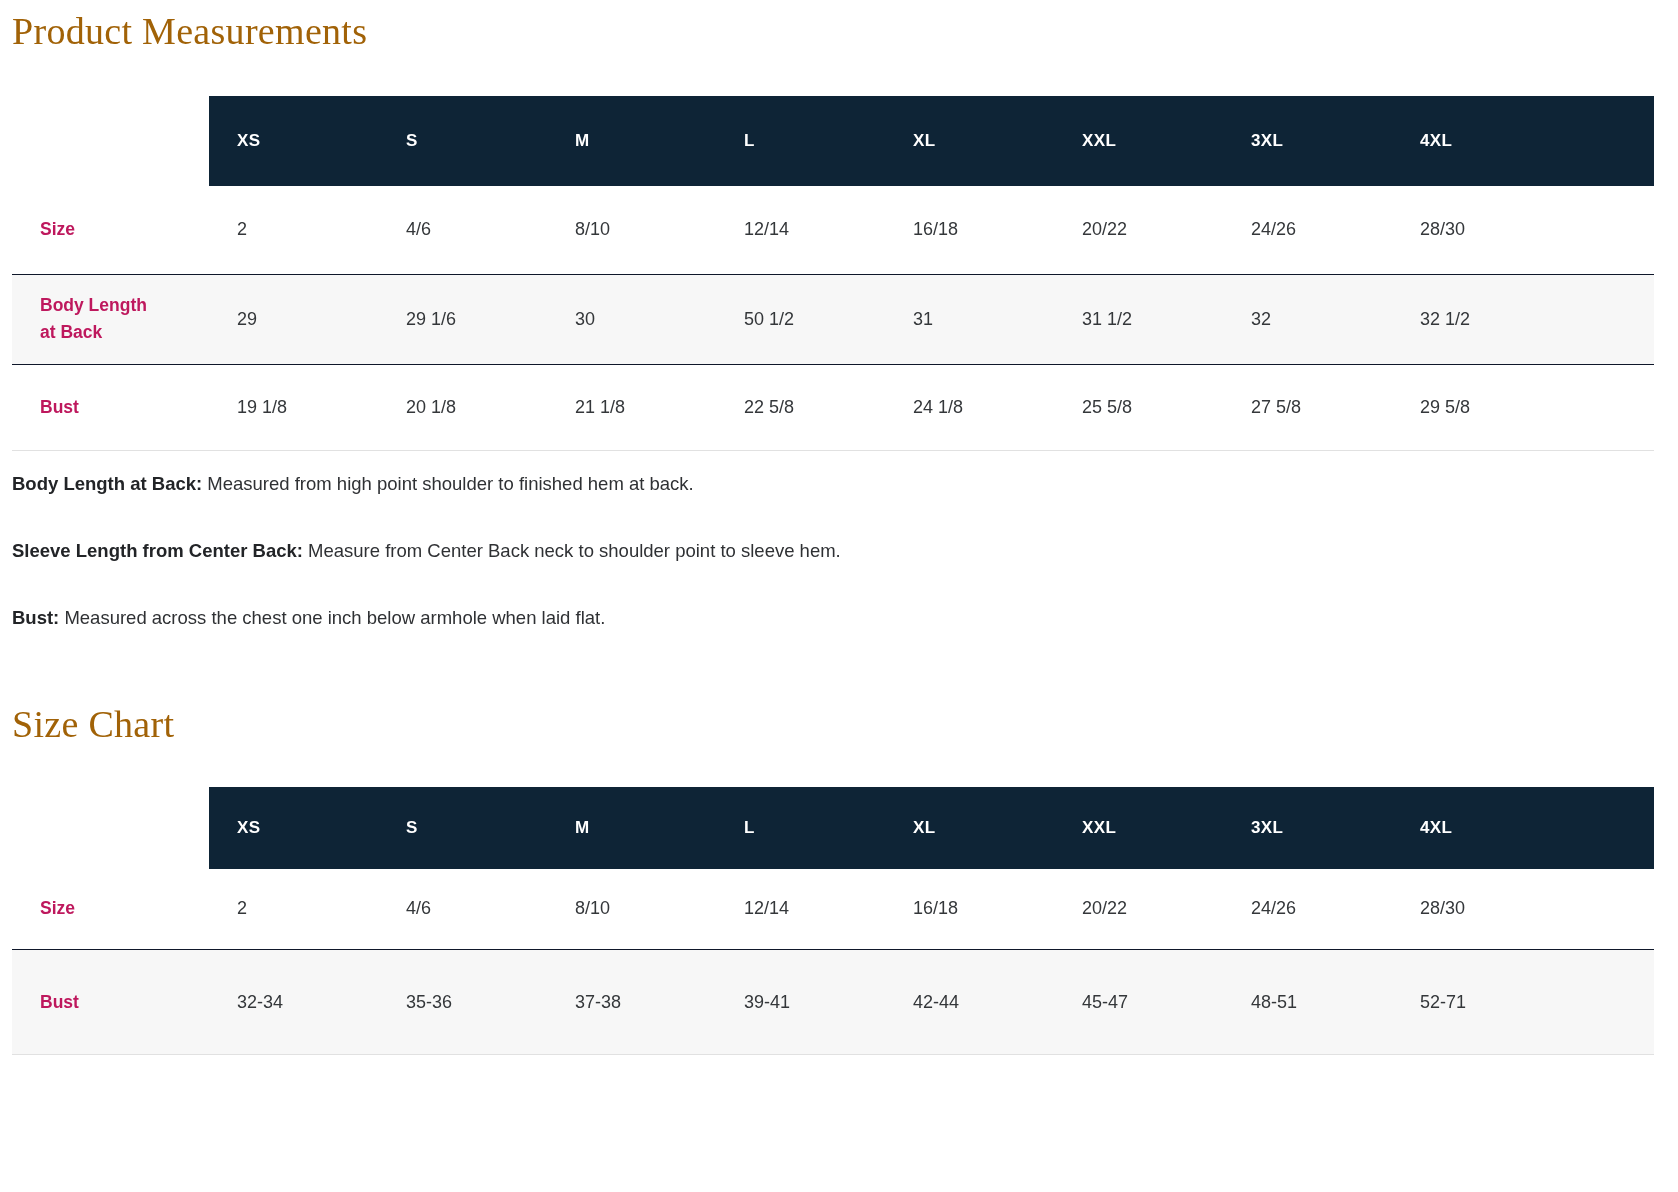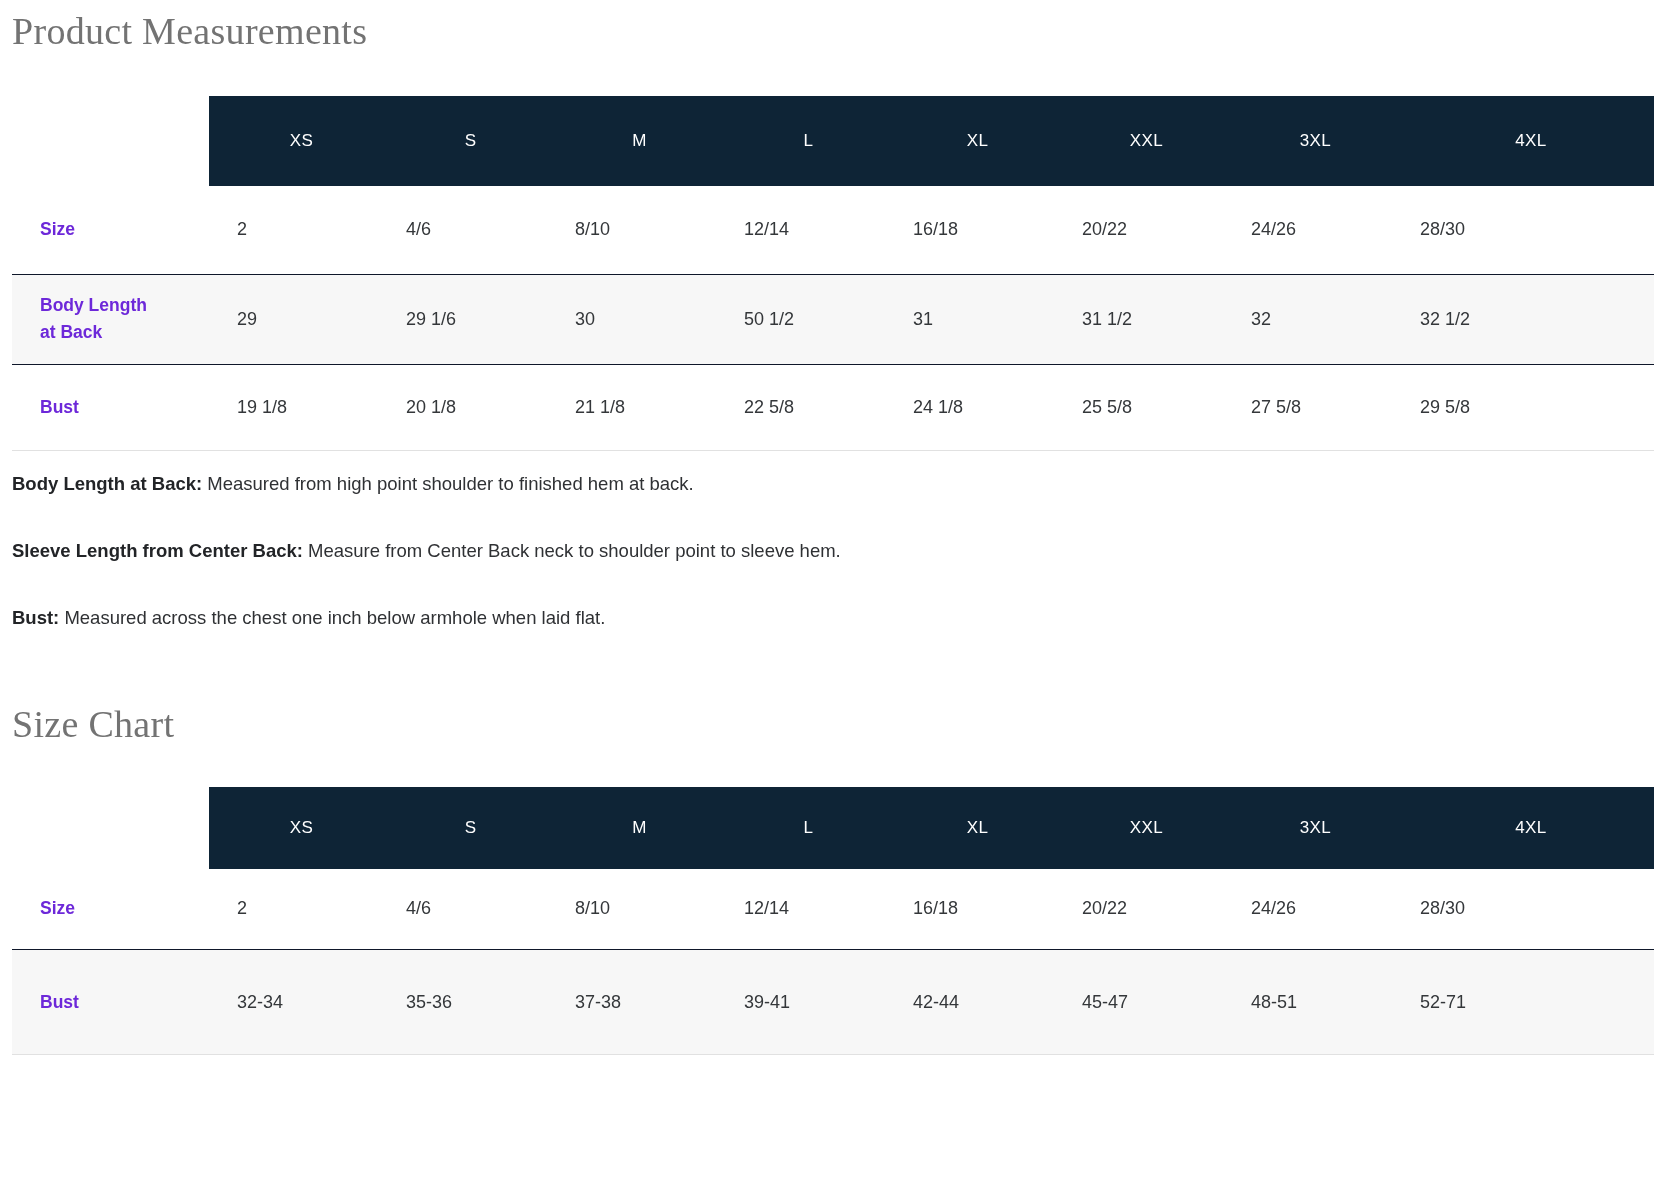--- a/index.html
+++ b/index.html
@@ -14,21 +14,21 @@
     color: #333639;
   }
   .content {
     padding: 0 24px 0 12px;
   }
   .section-title {
     font-family: "Liberation Serif", "DejaVu Serif", serif;
     font-weight: 500;
     font-size: 38px;
     line-height: 46px;
-    color: #737373;
+    color: #a16207;
     letter-spacing: 0.3px;
     margin: 8px 0 0 0;
   }
   .title-1 { margin-top: 8px; }
   .title-2 { margin-top: 70px; margin-bottom: 40px; }
 
   table.meas-table {
     border-collapse: collapse;
     table-layout: fixed;
     width: 1642px;
@@ -36,37 +36,37 @@
   }
   table.meas-table.second { margin-top: 0; }
   col.label-col { width: 197px; }
   col.size-col  { width: 169px; }
   col.size-col-last { width: auto; }
 
   thead th {
     background: #0e2436;
     color: #ffffff;
     font-size: 17px;
-    font-weight: 400;
+    font-weight: 700;
     letter-spacing: 0.4px;
-    text-align: center;
+    text-align: left;
     vertical-align: middle;
     height: 90px;
-    padding: 0 0 0 16px;
+    padding: 0 0 0 28px;
   }
   table.second thead th { height: 82px; }
   thead th.corner { background: #ffffff; }
 
   tbody th {
     text-align: left;
     vertical-align: middle;
     font-size: 17.5px;
     font-weight: 700;
     line-height: 27px;
-    color: #6d28d9;
+    color: #be185d;
     padding: 12px 58px 12px 28px;
   }
   tbody td {
     vertical-align: middle;
     font-size: 18px;
     color: #34373a;
     padding: 12px 0 12px 28px;
   }
   tbody tr + tr { border-top: 1px solid #0f172a; }
   tbody tr:last-child { border-bottom: 1px solid #e1e1e1; }

